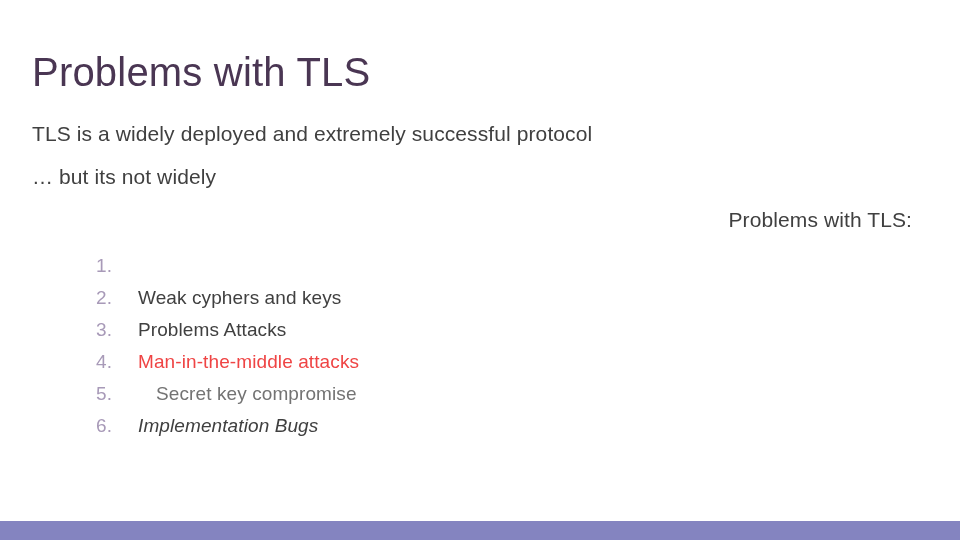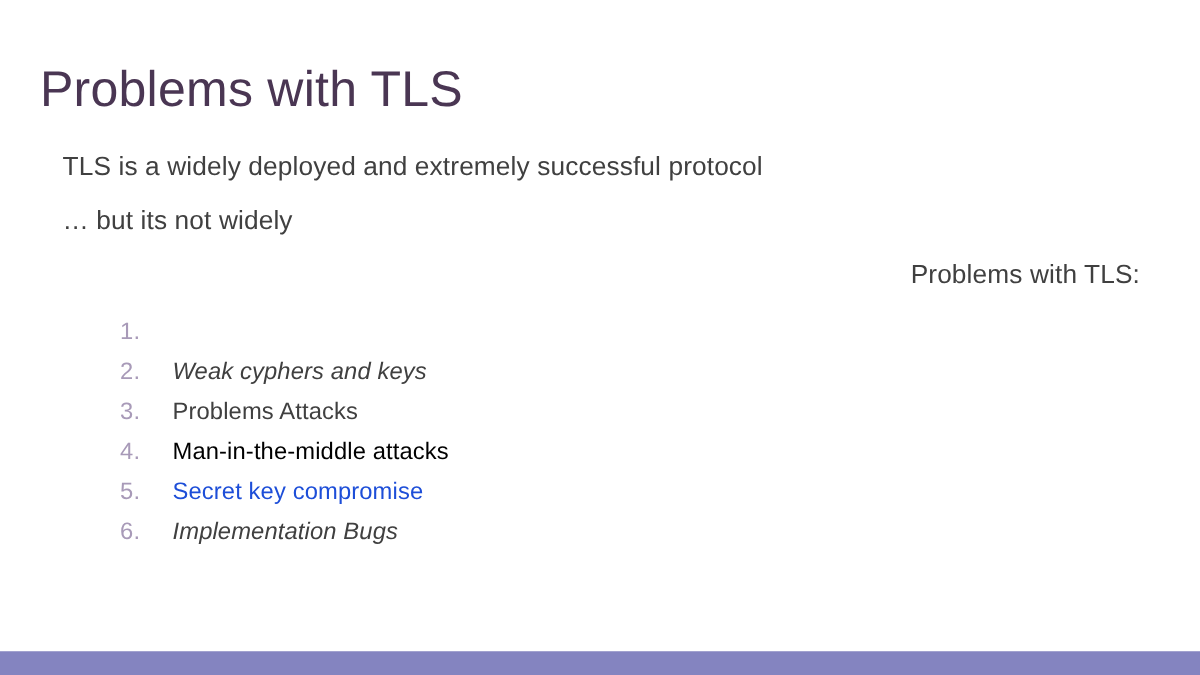--- a/index.html
+++ b/index.html
@@ -44,21 +44,20 @@
     width: 880px;
   }
 
   .body-line {
     font-size: 21px;
     font-weight: 400;
     line-height: 43px;
     color: #404040;
     letter-spacing: 0.1px;
     white-space: nowrap;
-    margin-left: 18px;
   }
 
   .numbered-list {
     position: absolute;
     left: 56px;
     top: 234px;
     width: 600px;
   }
 
   .list-row {
@@ -105,33 +104,33 @@
     <div class="body-line" style="color: rgb(64, 64, 64);">… but its not widely</div>
     <div class="body-line" style="color: rgb(64, 64, 64); text-align: right;">Problems with TLS:</div>
   </div>
 
   <ol class="numbered-list">
     <li class="list-row">
       <span class="list-number" style="color: rgb(168, 154, 184);">1.</span>
     </li>
     <li class="list-row">
       <span class="list-number" style="color: rgb(168, 154, 184);">2.</span>
-      <span class="list-text" style="color: rgb(64, 64, 64); font-style: italic;">Weak cyphers and keys</span>
+      <span class="list-text" style="color: rgb(64, 64, 64);">Weak cyphers and keys</span>
     </li>
     <li class="list-row">
       <span class="list-number" style="color: rgb(168, 154, 184);">3.</span>
       <span class="list-text" style="color: rgb(64, 64, 64);">Problems Attacks</span>
     </li>
     <li class="list-row">
       <span class="list-number" style="color: rgb(168, 154, 184);">4.</span>
-      <span class="list-text" style="color: #000000; text-align: center;">Man-in-the-middle attacks</span>
+      <span class="list-text" style="color: #ef4444; text-align: center;">Man-in-the-middle attacks</span>
     </li>
     <li class="list-row">
       <span class="list-number" style="color: rgb(168, 154, 184);">5.</span>
-      <span class="list-text" style="color: #1d4ed8;">Secret key compromise</span>
+      <span class="list-text" style="color: #737373; margin-left: 18px;">Secret key compromise</span>
     </li>
     <li class="list-row">
       <span class="list-number" style="color: rgb(168, 154, 184);">6.</span>
       <span class="list-text" style="color: rgb(64, 64, 64); font-style: italic;">Implementation Bugs</span>
     </li>
   </ol>
 
   <div class="footer-bar" style="background: rgb(132, 132, 192);"></div>
 
 </div>

